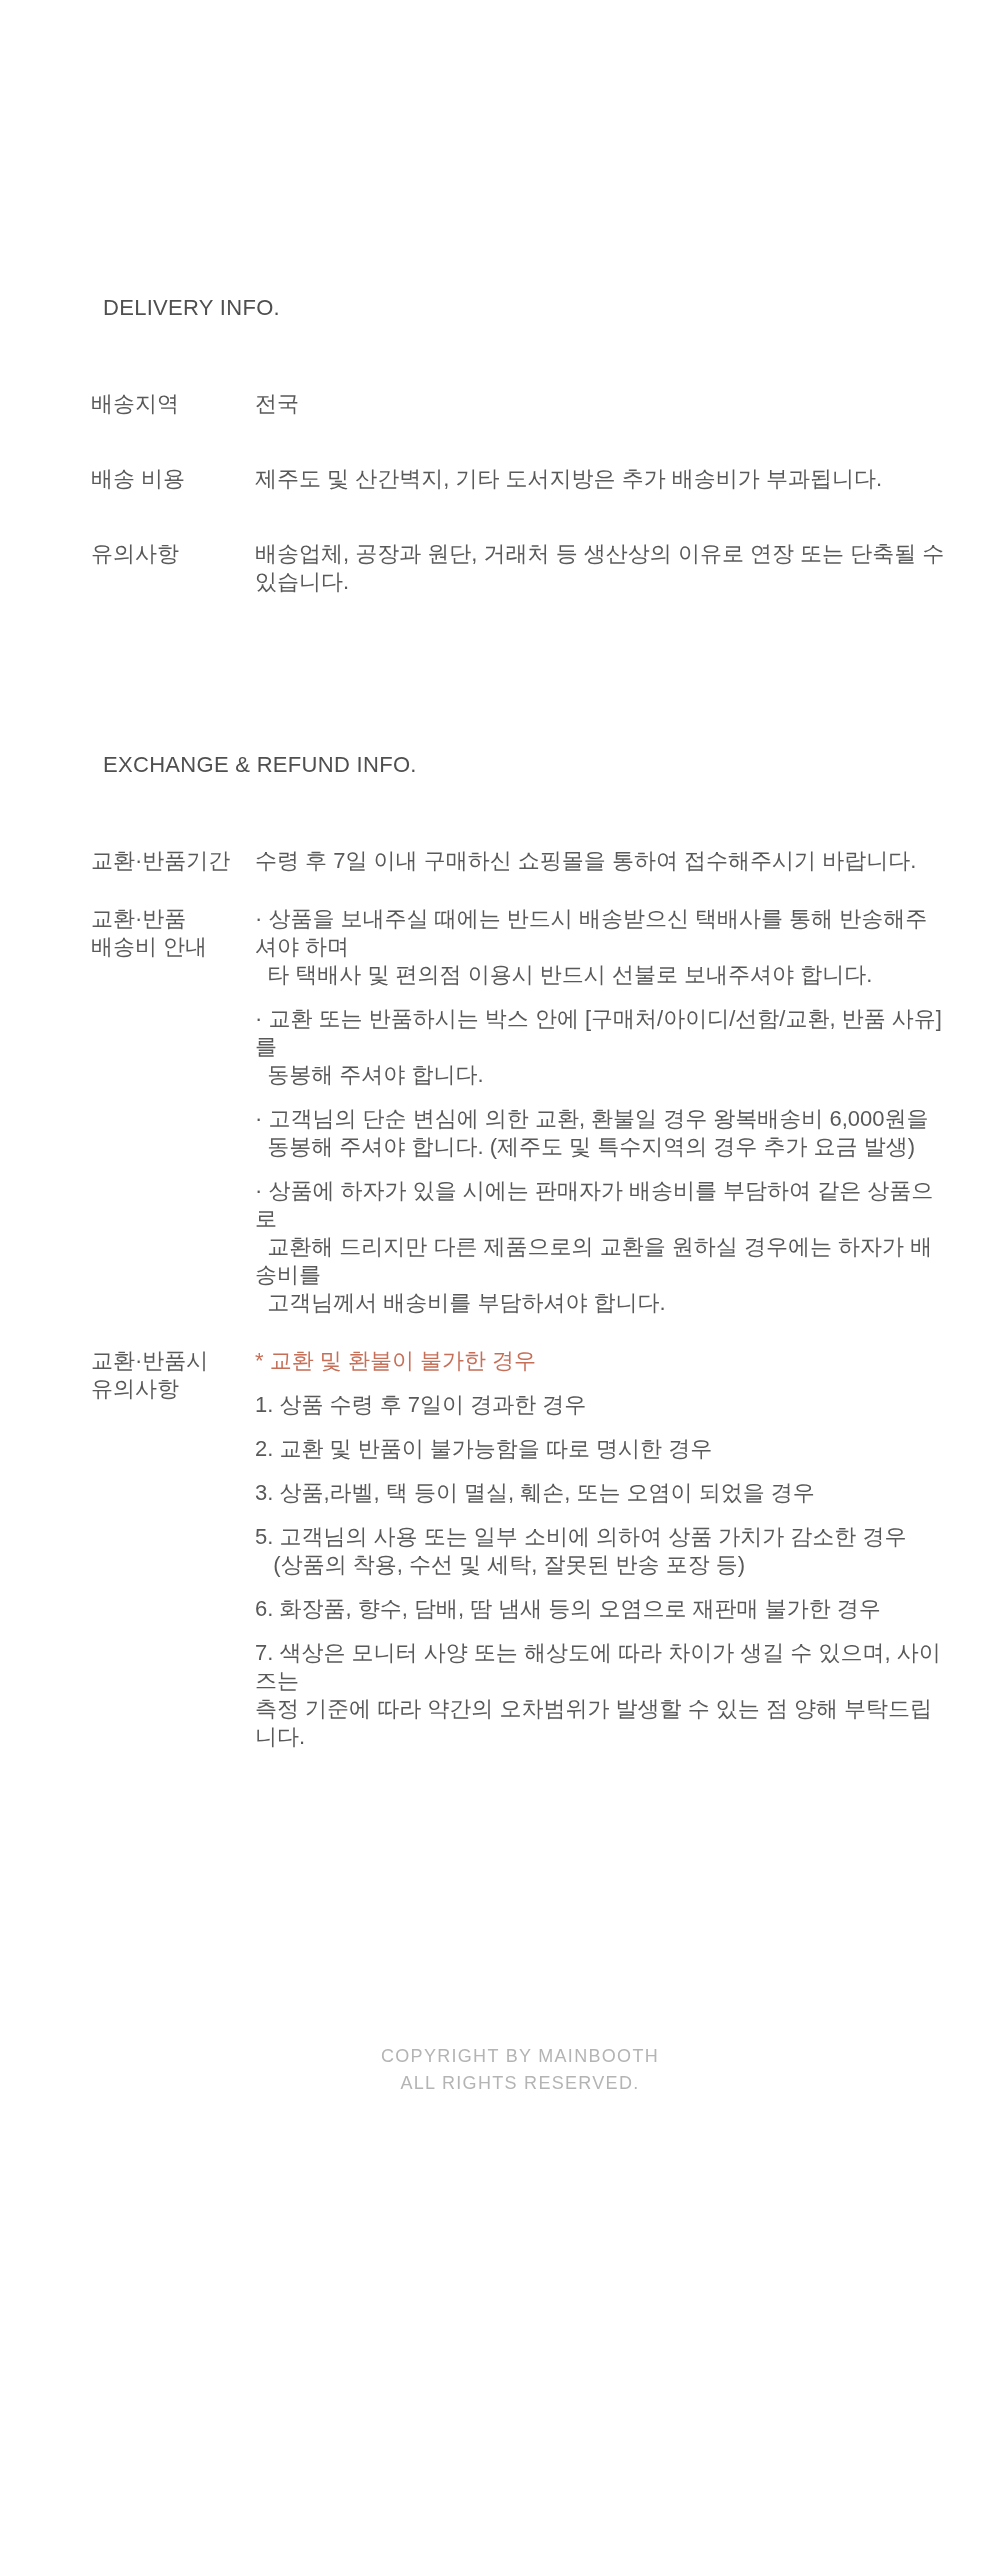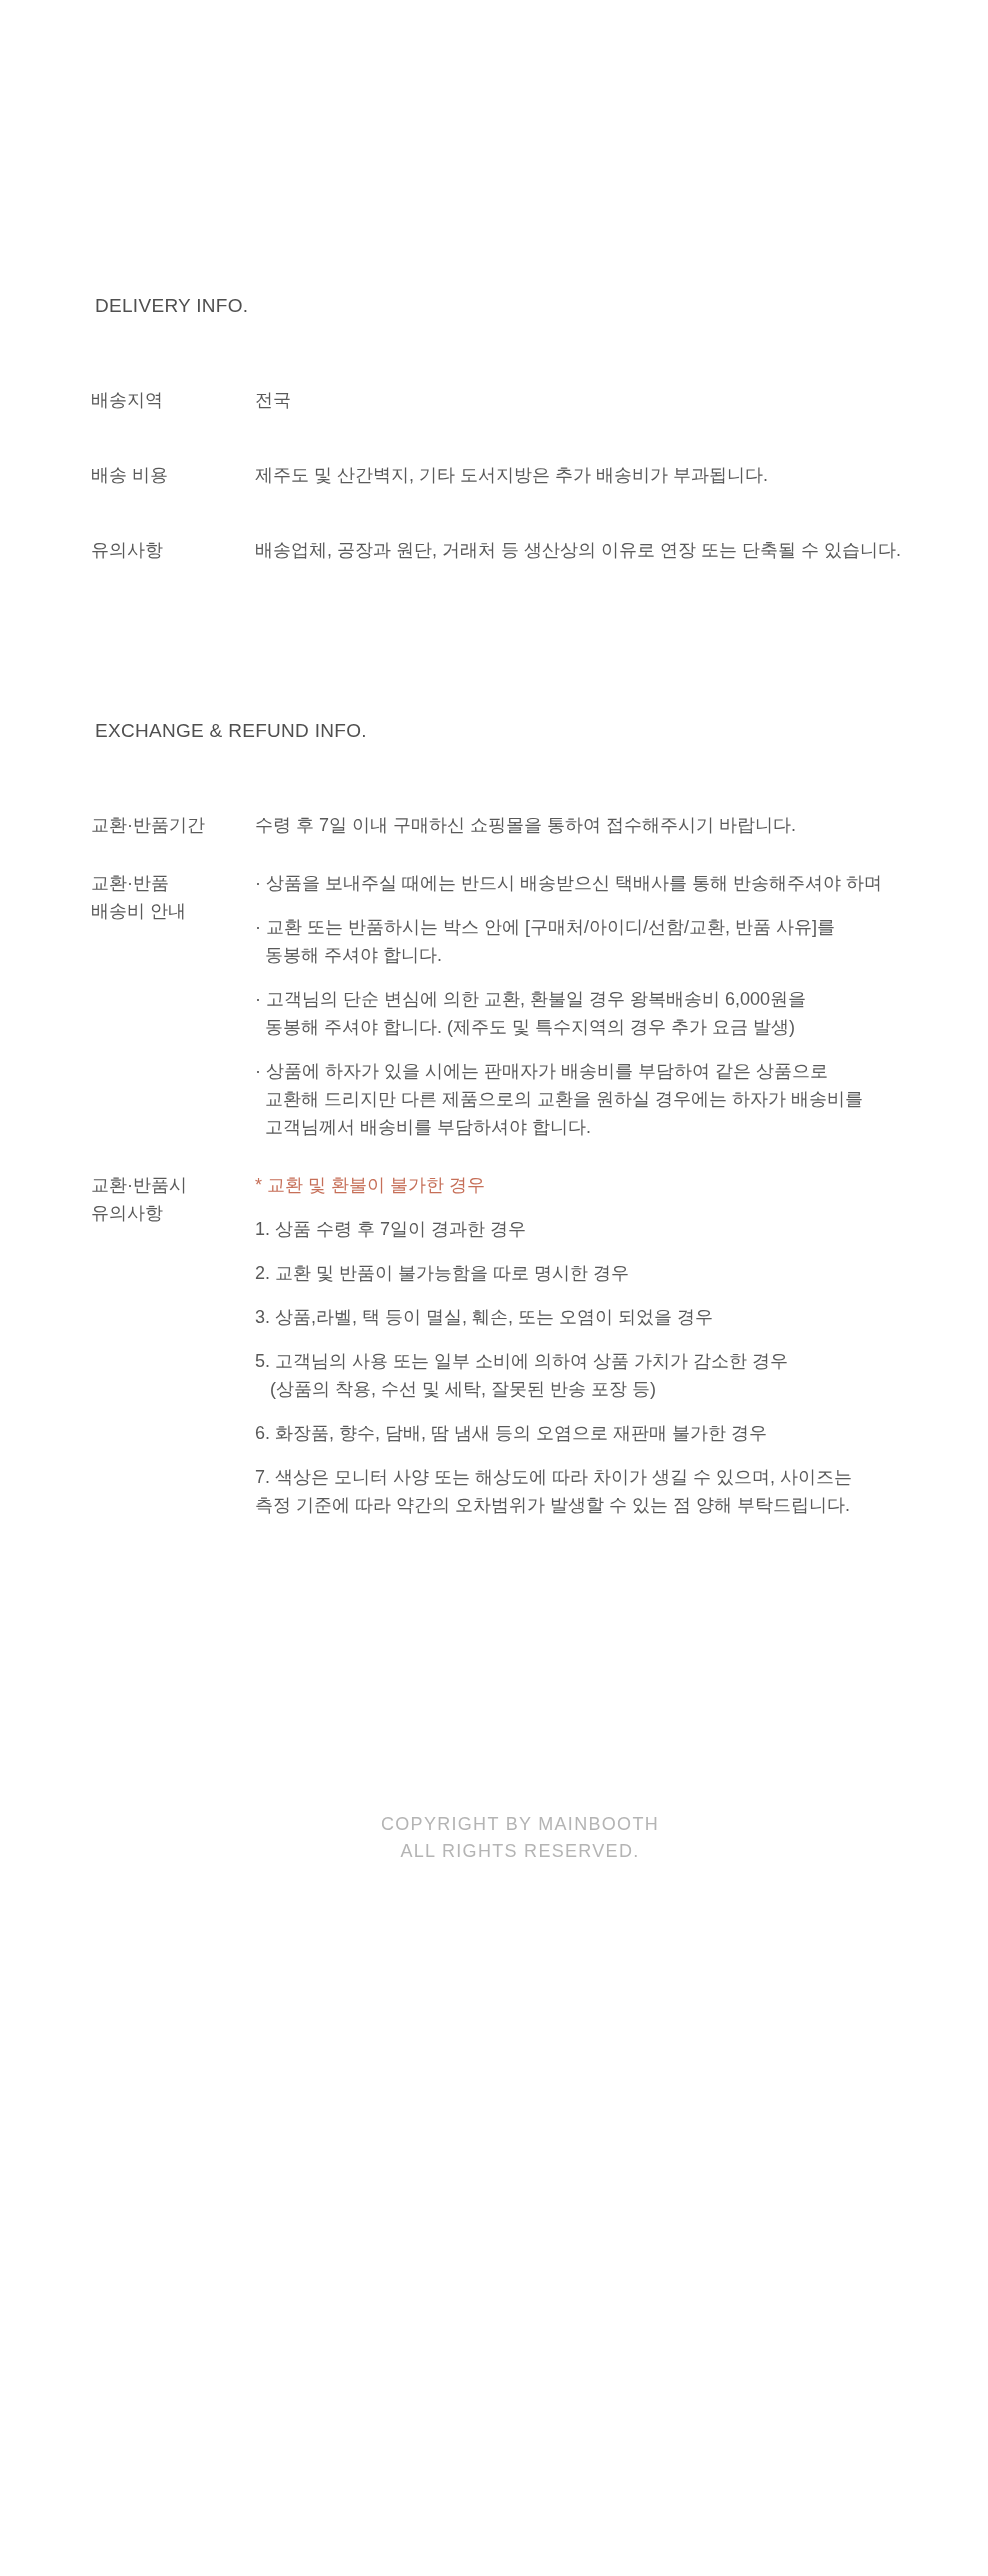--- a/index.html
+++ b/index.html
@@ -13,33 +13,33 @@
     overflow: hidden;
     font-family: "Liberation Sans", "DejaVu Sans", sans-serif;
     color: var(--text-color, #595959);
     -webkit-font-smoothing: antialiased;
   }
   .content {
     padding: 295px 40px 0 91px;
     box-sizing: border-box;
   }
   .section-heading {
-    margin: 0 0 69px 4px;
-    font-size: 19px;
+    margin: 0 0 69px 12px;
+    font-size: 22px;
     font-weight: 400;
     letter-spacing: 0.3px;
     color: #4f4f4f;
   }
   .exchange-section {
     margin-top: 156px;
   }
   .info-row {
     display: flex;
     align-items: flex-start;
-    font-size: 18px;
+    font-size: 22px;
     line-height: 28px;
   }
   .delivery-section .info-row { margin-bottom: 47px; }
   .exchange-section .info-row { margin-bottom: 30px; }
   .info-row:last-child { margin-bottom: 0; }
   .row-label {
     flex: 0 0 164px;
     width: 164px;
     color: #595959;
   }
@@ -107,21 +107,21 @@
           <div class="row-content">
             <div class="para"><div>수령 후 7일 이내 구매하신 쇼핑몰을 통하여 접수해주시기 바랍니다.</div></div>
           </div>
         </div>
         <div class="info-row">
           <div class="row-label">
             <div>교환·반품</div>
             <div>배송비 안내</div>
           </div>
           <div class="row-content">
-            <div class="para"><div>· 상품을 보내주실 때에는 반드시 배송받으신 택배사를 통해 반송해주셔야 하며</div></div>
+            <div class="para"><div>· 상품을 보내주실 때에는 반드시 배송받으신 택배사를 통해 반송해주셔야 하며</div><div>  타 택배사 및 편의점 이용시 반드시 선불로 보내주셔야 합니다.</div></div>
             <div class="para"><div>· 교환 또는 반품하시는 박스 안에 [구매처/아이디/선함/교환, 반품 사유]를</div><div>  동봉해 주셔야 합니다.</div></div>
             <div class="para"><div>· 고객님의 단순 변심에 의한 교환, 환불일 경우 왕복배송비 6,000원을</div><div>  동봉해 주셔야 합니다. (제주도 및 특수지역의 경우 추가 요금 발생)</div></div>
             <div class="para"><div>· 상품에 하자가 있을 시에는 판매자가 배송비를 부담하여 같은 상품으로</div><div>  교환해 드리지만 다른 제품으로의 교환을 원하실 경우에는 하자가 배송비를</div><div>  고객님께서 배송비를 부담하셔야 합니다.</div></div>
           </div>
         </div>
         <div class="info-row">
           <div class="row-label">
             <div>교환·반품시</div>
             <div>유의사항</div>
           </div>

